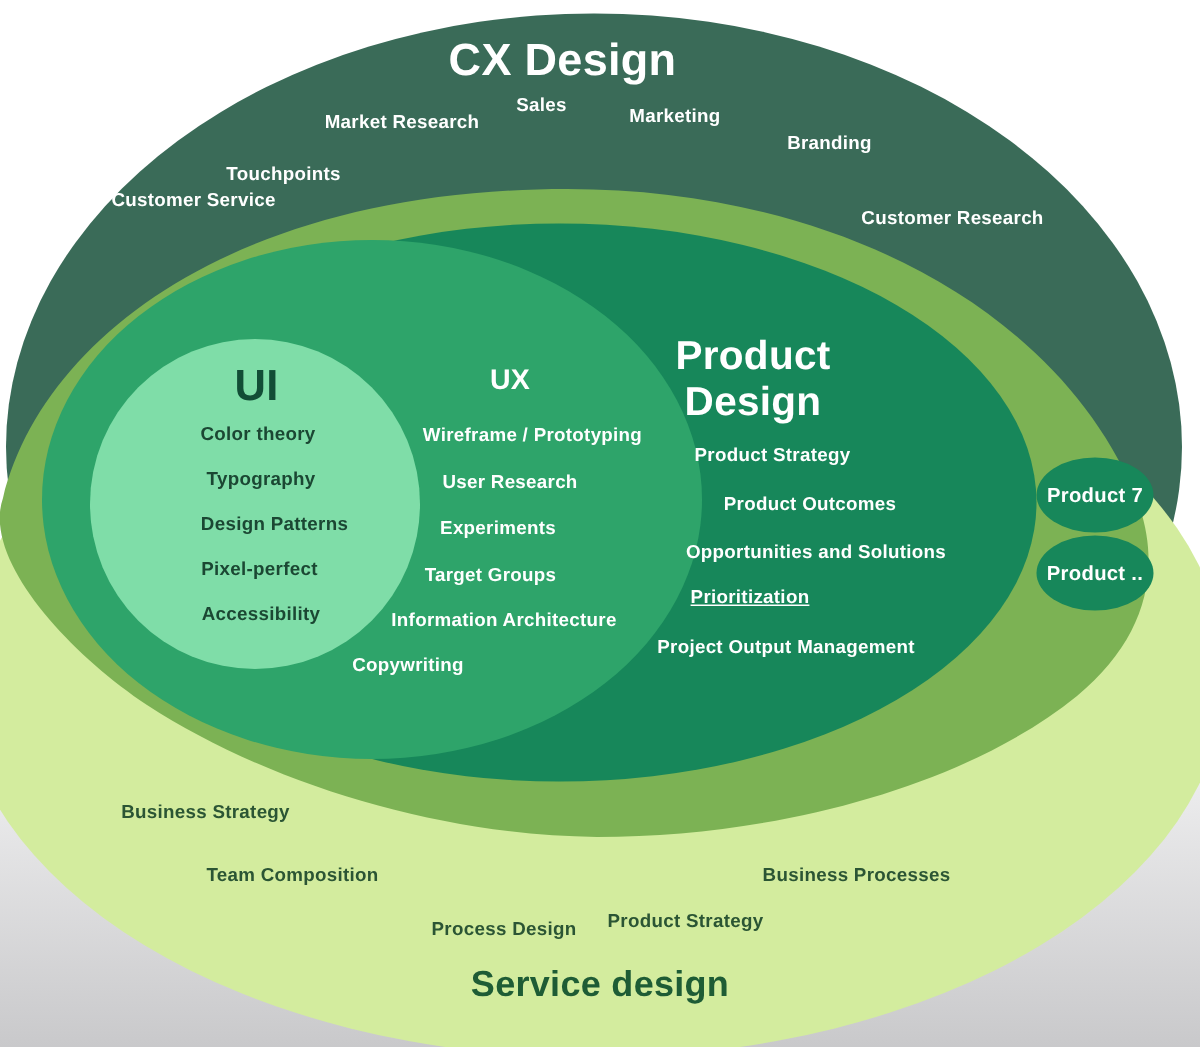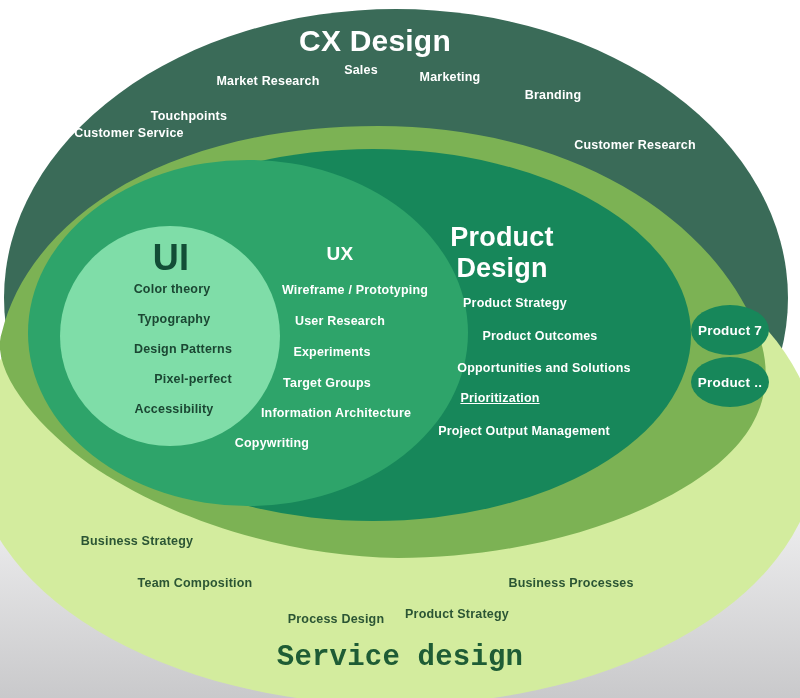--- a/index.html
+++ b/index.html
@@ -21,22 +21,22 @@
   }
   .ttl{
     position:absolute;
     transform:translate(-50%,-50%);
     font-weight:800;
     white-space:nowrap;
     letter-spacing:.2px;
   }
   .ttl-cx{font-size:30px;}
   .ttl-ux{font-size:19px;}
-  .ttl-ui{font-size:36px;}
-  .ttl-service{font-size:29px;font-family:Liberation Mono, monospace;}
+  .ttl-ui{font-size:29px;}
+  .ttl-service{font-size:24px;}
   .ttl-product{
     font-size:27px;
     white-space:normal;
     width:160px;
     text-align:center;
     line-height:1.15;
     font-weight:800;
   }
   .grp{position:absolute;left:0;top:0;width:0;height:0;}
   .bubble-lbl{font-size:13.5px;}
@@ -72,21 +72,21 @@
     <div class="lbl" style="left:189px;top:116px;">Touchpoints</div>
     <div class="lbl" style="left:129px;top:133px;">Customer Service</div>
     <div class="lbl" style="left:635px;top:145px;">Customer Research</div>
   </div>
 
   <div class="grp" style="color: rgb(27, 71, 51);">
     <div class="ttl ttl-ui" style="left: 171px; top: 258px; color: rgb(18, 77, 54);">UI</div>
     <div class="lbl" style="left:172px;top:289px;">Color theory</div>
     <div class="lbl" style="left:174px;top:319px;">Typography</div>
     <div class="lbl" style="left:173px;top:349px;padding-left:20px;">Design Patterns</div>
-    <div class="lbl" style="left:173px;top:379px;margin-left:20px;">Pixel-perfect</div>
+    <div class="lbl" style="left:173px;top:379px;">Pixel-perfect</div>
     <div class="lbl" style="left:174px;top:409px;">Accessibility</div>
   </div>
 
   <div class="grp" style="color: rgb(255, 255, 255);">
     <div class="ttl ttl-ux" style="left:340px;top:254px;">UX</div>
     <div class="lbl" style="left:355px;top:290px;">Wireframe / Prototyping</div>
     <div class="lbl" style="left:340px;top:321px;">User Research</div>
     <div class="lbl" style="left:332px;top:352px;">Experiments</div>
     <div class="lbl" style="left:327px;top:383px;">Target Groups</div>
     <div class="lbl" style="left:336px;top:413px;">Information Architecture</div>

